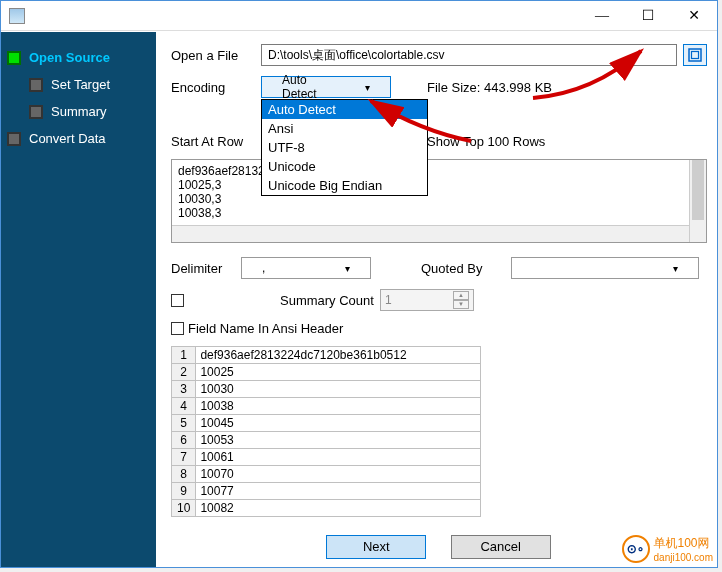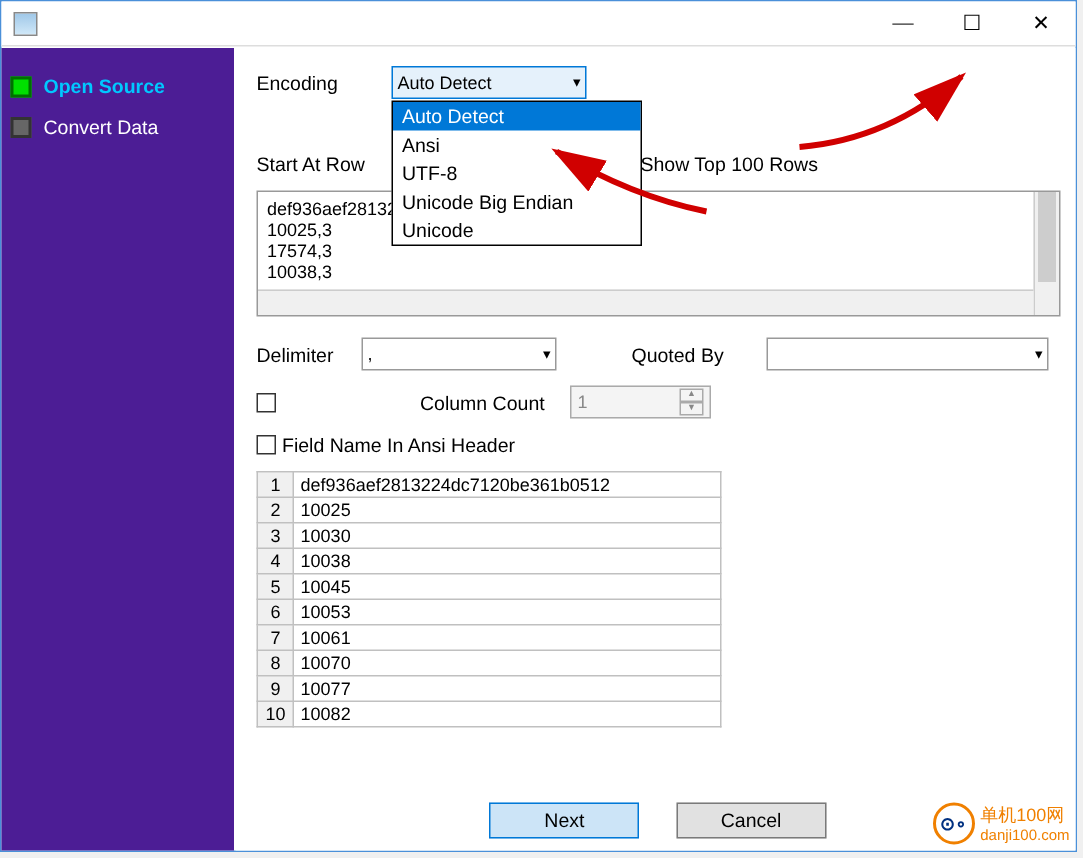--- a/index.html
+++ b/index.html
@@ -2,33 +2,33 @@
 <html><head>
 <meta charset="utf-8">
 <style>
   * { box-sizing: border-box; margin: 0; padding: 0; font-family: "Segoe UI", Tahoma, sans-serif; }
   body { width: 722px; height: 572px; background: #f0f0f0; position: relative; overflow: hidden; }
   .window { width: 718px; height: 568px; border: 1px solid #4a90d9; background: #fff; position: relative; }
   .titlebar { height: 30px; background: #fff; border-bottom: 1px solid #ddd; display: flex; align-items: center; }
   .titlebar .icon-app { width: 16px; height: 16px; margin-left: 8px; background: linear-gradient(#a0c8e8,#d0e8f8); border:1px solid #888; }
   .titlebar .spacer { flex: 1; }
   .win-btn { width: 46px; height: 30px; display:flex; align-items:center; justify-content:center; font-size: 14px; font-family: "Segoe UI Symbol"; }
-  .sidebar { position:absolute; left:0; top:31px; bottom:0; width:155px; background:#4c1d95; color:#fff; padding-top:12px; }
+  .sidebar { position:absolute; left:0; top:31px; bottom:0; width:155px; background:#0c4a6e; color:#fff; padding-top:12px; }
   .nav-item { display:flex; align-items:center; padding:6px 8px 6px 6px; font-size:13px; cursor:pointer; }
   .nav-box { width:14px; height:14px; background:#666; border:2px solid #333; margin-right:8px; flex-shrink:0; }
   .nav-item.active .nav-box { background:#00e000; border-color:#007000; }
   .nav-item.active span { color:#00c8ff; font-weight:bold; }
   .nav-item.sub { padding-left:28px; }
   .content { position:absolute; left:156px; right:0; top:31px; bottom:0; background:#fff; padding:12px 10px 8px 14px; }
   .row { display:flex; align-items:center; margin-bottom:10px; font-size:13px; }
   .lbl { width:90px; }
   .file-input { flex:1; height:22px; border:1px solid #7a7a7a; background:#fff; padding:2px 6px; font-size:12px; }
   .browse-btn { width:24px; height:22px; margin-left:6px; border:1px solid #0078d7; background:#e5f1fb; display:flex; align-items:center; justify-content:center; }
   .browse-btn svg { stroke:#0066cc; }
-  .combo { width:130px; height:22px; border:1px solid #0078d7; background:#e5f1fb; display:flex; align-items:center; padding:0 3px; font-size:12px; position:relative;gap:32px; }
+  .combo { width:130px; height:22px; border:1px solid #0078d7; background:#e5f1fb; display:flex; align-items:center; padding:0 20px; font-size:12px; position:relative;gap:32px; }
   .combo .arrow { margin-left:auto; font-size:10px; }
   .dropdown { position:absolute; top:22px; left:-1px; width:167px; background:#fff; border:1px solid #000; z-index:10; }
   .dd-item { padding:2px 6px; font-size:13px; }
   .dd-item.sel { background:#0078d7; color:#fff; }
   .filesize { margin-left:36px; font-size:13px; }
   .preview-box { width:100%; height:84px; border:1px solid #999; background:#fff; padding:4px 6px; font-size:12px; overflow:hidden; position:relative; }
   .preview-box .sb { position:absolute; right:0; top:0; bottom:0; width:17px; background:#f0f0f0; border-left:1px solid #ccc; }
   .preview-box .sb .th { position:absolute; top:0; left:2px; right:2px; height:60px; background:#cdcdcd; }
   .preview-box .sbh { position:absolute; left:0; right:17px; bottom:0; height:17px; background:#f0f0f0; border-top:1px solid #ccc; }
   .chk { width:13px; height:13px; border:1px solid #333; margin-right:4px; display:inline-block; vertical-align:middle; }
@@ -55,53 +55,72 @@
     <div class="win-btn">—</div>
     <div class="win-btn">☐</div>
     <div class="win-btn">✕</div>
   </div>
 
   <div class="sidebar">
     <div class="nav-item active">
         <div class="nav-box"></div>
         <span>Open Source</span>
       </div>
+    <div class="nav-item sub">
+        <div class="nav-box"></div>
+        <span>Set Target</span>
+      </div>
+    <div class="nav-item sub">
+        <div class="nav-box"></div>
+        <span>Summary</span>
+      </div>
     <div class="nav-item">
         <div class="nav-box"></div>
         <span>Convert Data</span>
       </div>
   </div>
 
   <div class="content">
+    <div class="row">
+      <div class="lbl">Open a File</div>
+      <input class="file-input" value="D:\tools\桌面\office\colortable.csv" style="">
+      <div class="browse-btn">
+        <svg width="14" height="14" viewBox="0 0 14 14" fill="none">
+            <rect x="1" y="1" width="12" height="12" stroke-width="1.5"></rect>
+            <rect x="3.5" y="3.5" width="7" height="7" stroke-width="1.2"></rect>
+          </svg>
+      </div>
+    </div>
 
     <div class="row">
       <div class="lbl">Encoding</div>
       <div class="combo">
         <span>Auto Detect</span>
           <span class="arrow">▾</span>
         <div class="dropdown">
           <div class="dd-item sel">Auto Detect</div>
           <div class="dd-item">Ansi</div>
           <div class="dd-item">UTF-8</div>
+          <div class="dd-item">Unicode</div>
           <div class="dd-item">Unicode Big Endian</div>
-          <div class="dd-item">Unicode</div>
-        </div>
-      </div>
+        </div>
+      </div>
+      <div class="filesize">File Size: 443.998 KB</div>
     </div>
 
     <div class="row" style="margin-top:36px;">
       <div class="lbl">Start At Row</div>
       <div style="width:166px"></div>
       <div>Show Top 100 Rows</div>
     </div>
 
     <div class="preview-box">
       <div><span>def936aef28132</span><span style="display:inline-block;width:80px"></span><span>2</span></div>
       <div>10025,3</div>
-      <div>17574,3</div>
+      <div>10030,3</div>
       <div>10038,3</div>
       <div class="sb">
           <div class="th"></div>
         </div>
       <div class="sbh"></div>
     </div>
 
     <div class="row" style="margin-top:14px;">
       <div class="lbl" style="width:70px">Delimiter</div>
       <div class="combo" style="background:#fff;border-color:#999;width:130px">
@@ -112,21 +131,21 @@
       <div style="width:90px">Quoted By</div>
       <div class="combo" style="background:#fff;border-color:#999;width:188px">
           <span></span>
           <span class="arrow">▾</span>
         </div>
     </div>
 
     <div class="row">
       <span class="chk"></span>
       <div style="width:92px"></div>
-      <div style="width:100px">Column Count</div>
+      <div style="width:100px">Summary Count</div>
       <div class="spin">
           <span>1</span>
           <div class="sp">
             <span>▲</span>
             <span>▼</span>
           </div>
         </div>
     </div>
 
     <div class="row" style="margin-top:6px;">

